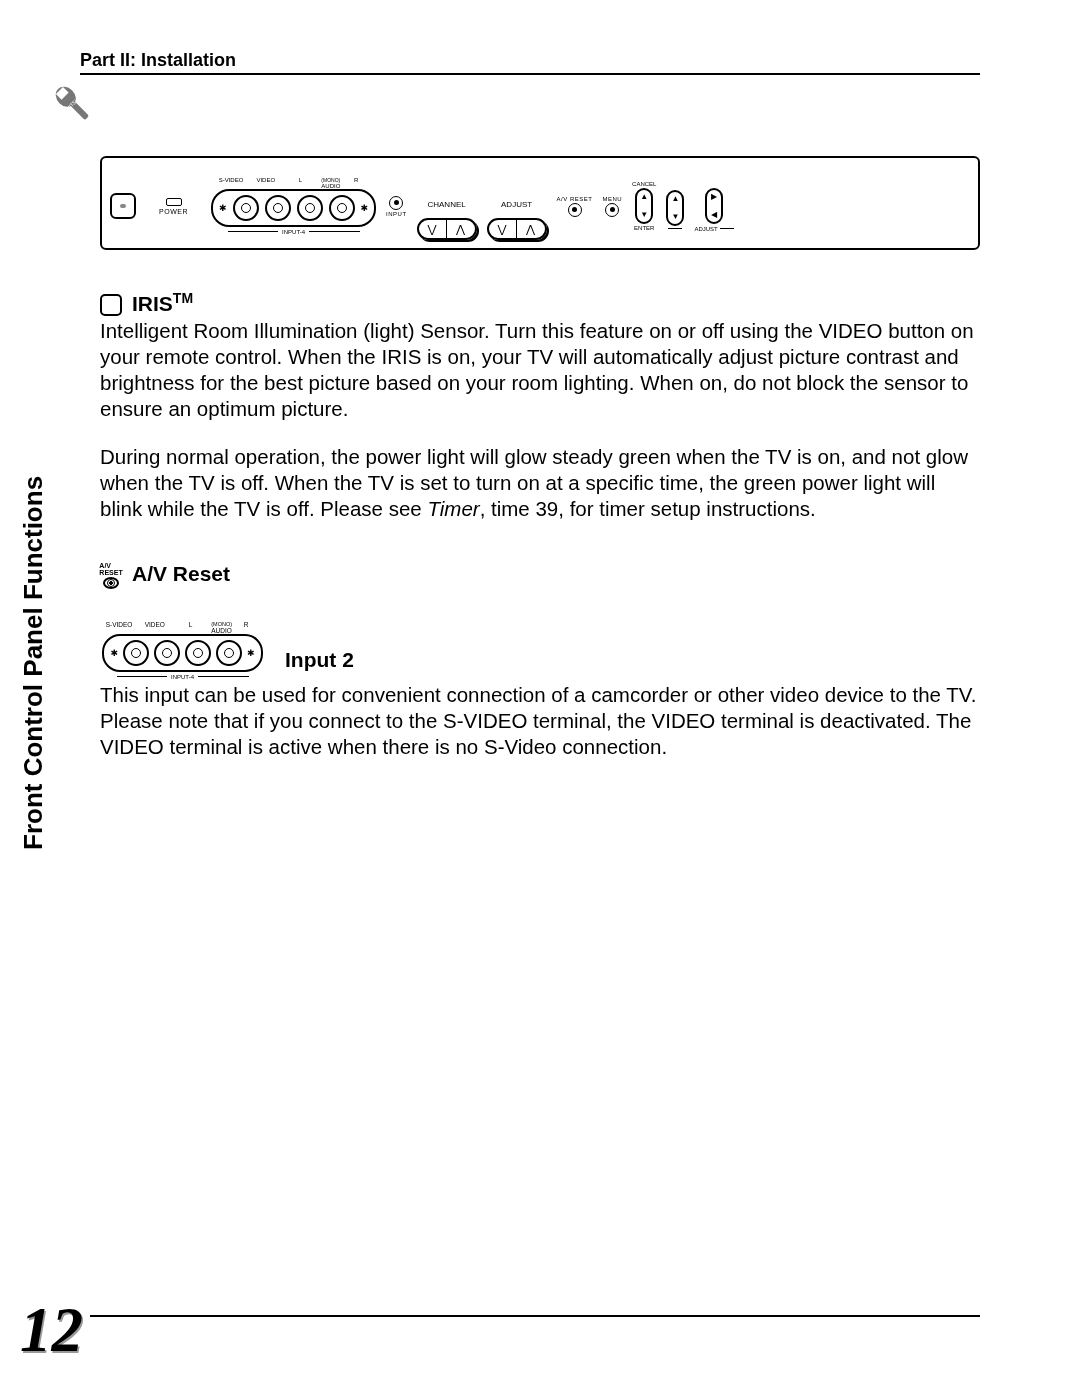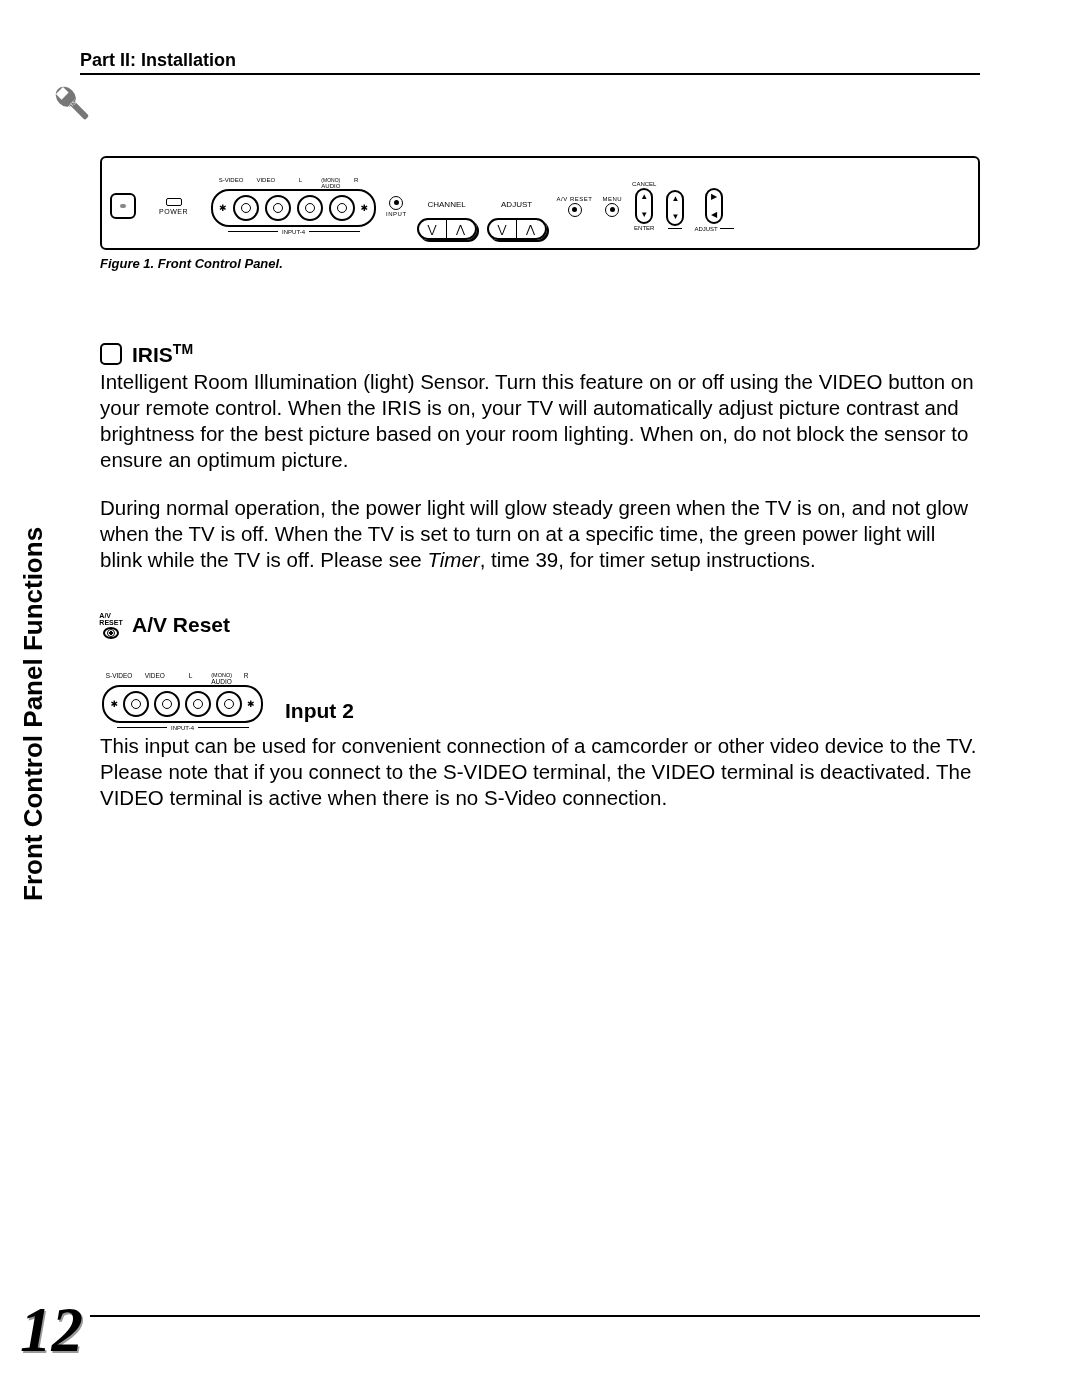--- a/index.html
+++ b/index.html
@@ -114,21 +114,21 @@
     left: -82px;
     top: 560px;
     transform: rotate(-90deg);
     transform-origin: left top;
     font-size: 26px;
     font-weight: bold;
     white-space: nowrap;
   }
   .section { margin-bottom: 22px; }
   .sec-heading {
-    font-size: 21px; font-weight: bold; display: flex; align-items: center; gap: 10px;
+    font-size: 21px; font-weight: bold; display: flex; align-items: flex-end; gap: 10px;
     margin-bottom: 2px;
     margin-top: 40px;
   }
   .sec-icon { width: 22px; height: 22px; display: inline-flex; align-items: center; justify-content: center; }
   .iris-icon { width: 22px; height: 22px; border: 2px solid #000; border-radius: 5px; }
   .power-icon { display: inline-flex; flex-direction: column; align-items: center; }
   .power-icon .led { width: 16px; height: 7px; border: 1.5px solid #000; border-radius: 2px; }
   .power-icon .txt { font-size: 7px; margin-top: 1px; }
   .av-icon-wrap { display: flex; flex-direction: column; align-items: center; }
   .av-icon-wrap .txt { font-size: 7px; margin-bottom: 1px; }
@@ -261,24 +261,20 @@
       <div class="pill-btn">
           <span class="tri">▶</span>
           <span class="tri">◀</span>
         </div>
       <div class="adjust-row">
           <span>ADJUST</span>
           <span class="adjust-rule"></span>
         </div>
     </div>
   </div>
-  <div class="fig-caption">
-    <span class="fig-label">Figure 1.</span>
-    <span>Front Control Panel.</span>
-  </div>
 
   <div class="body-content">
     <div class="side-label">Front Control Panel Functions</div>
 
     <div class="section">
       <div class="sec-heading">
         <span class="sec-icon">
             <span class="iris-icon"></span>
           </span>
         <span><span>IRIS</span><span class="tm">TM</span></span>

